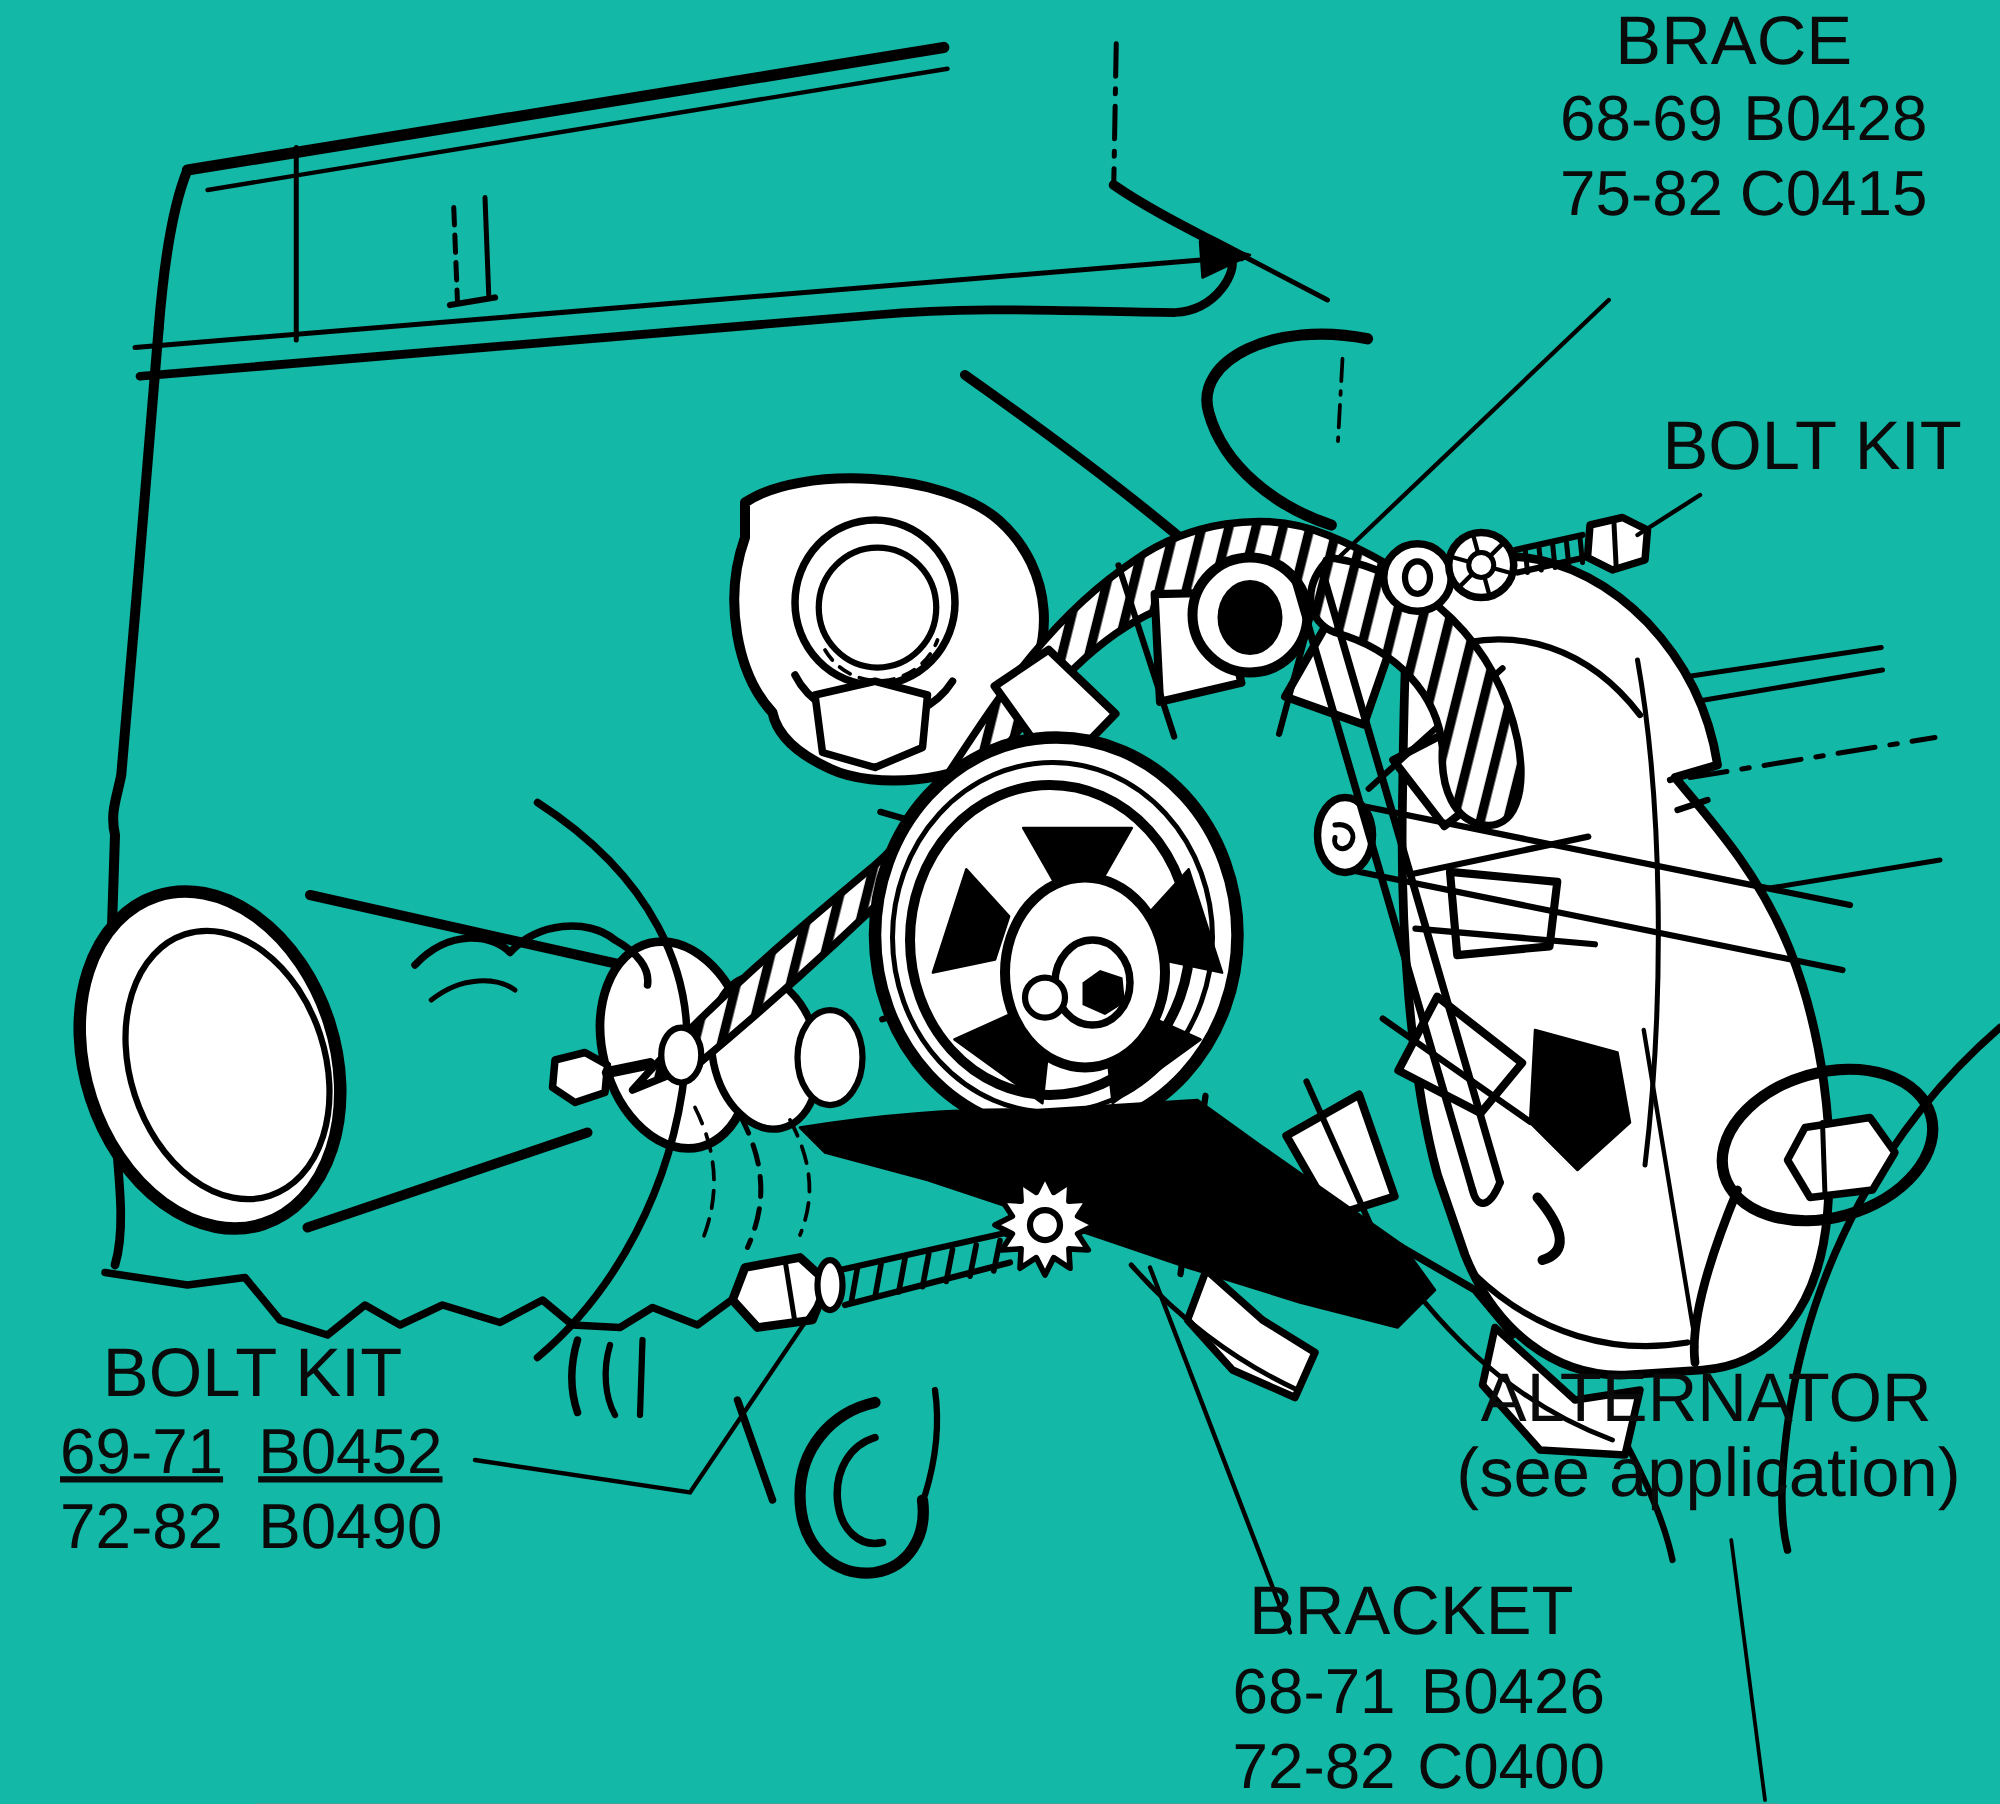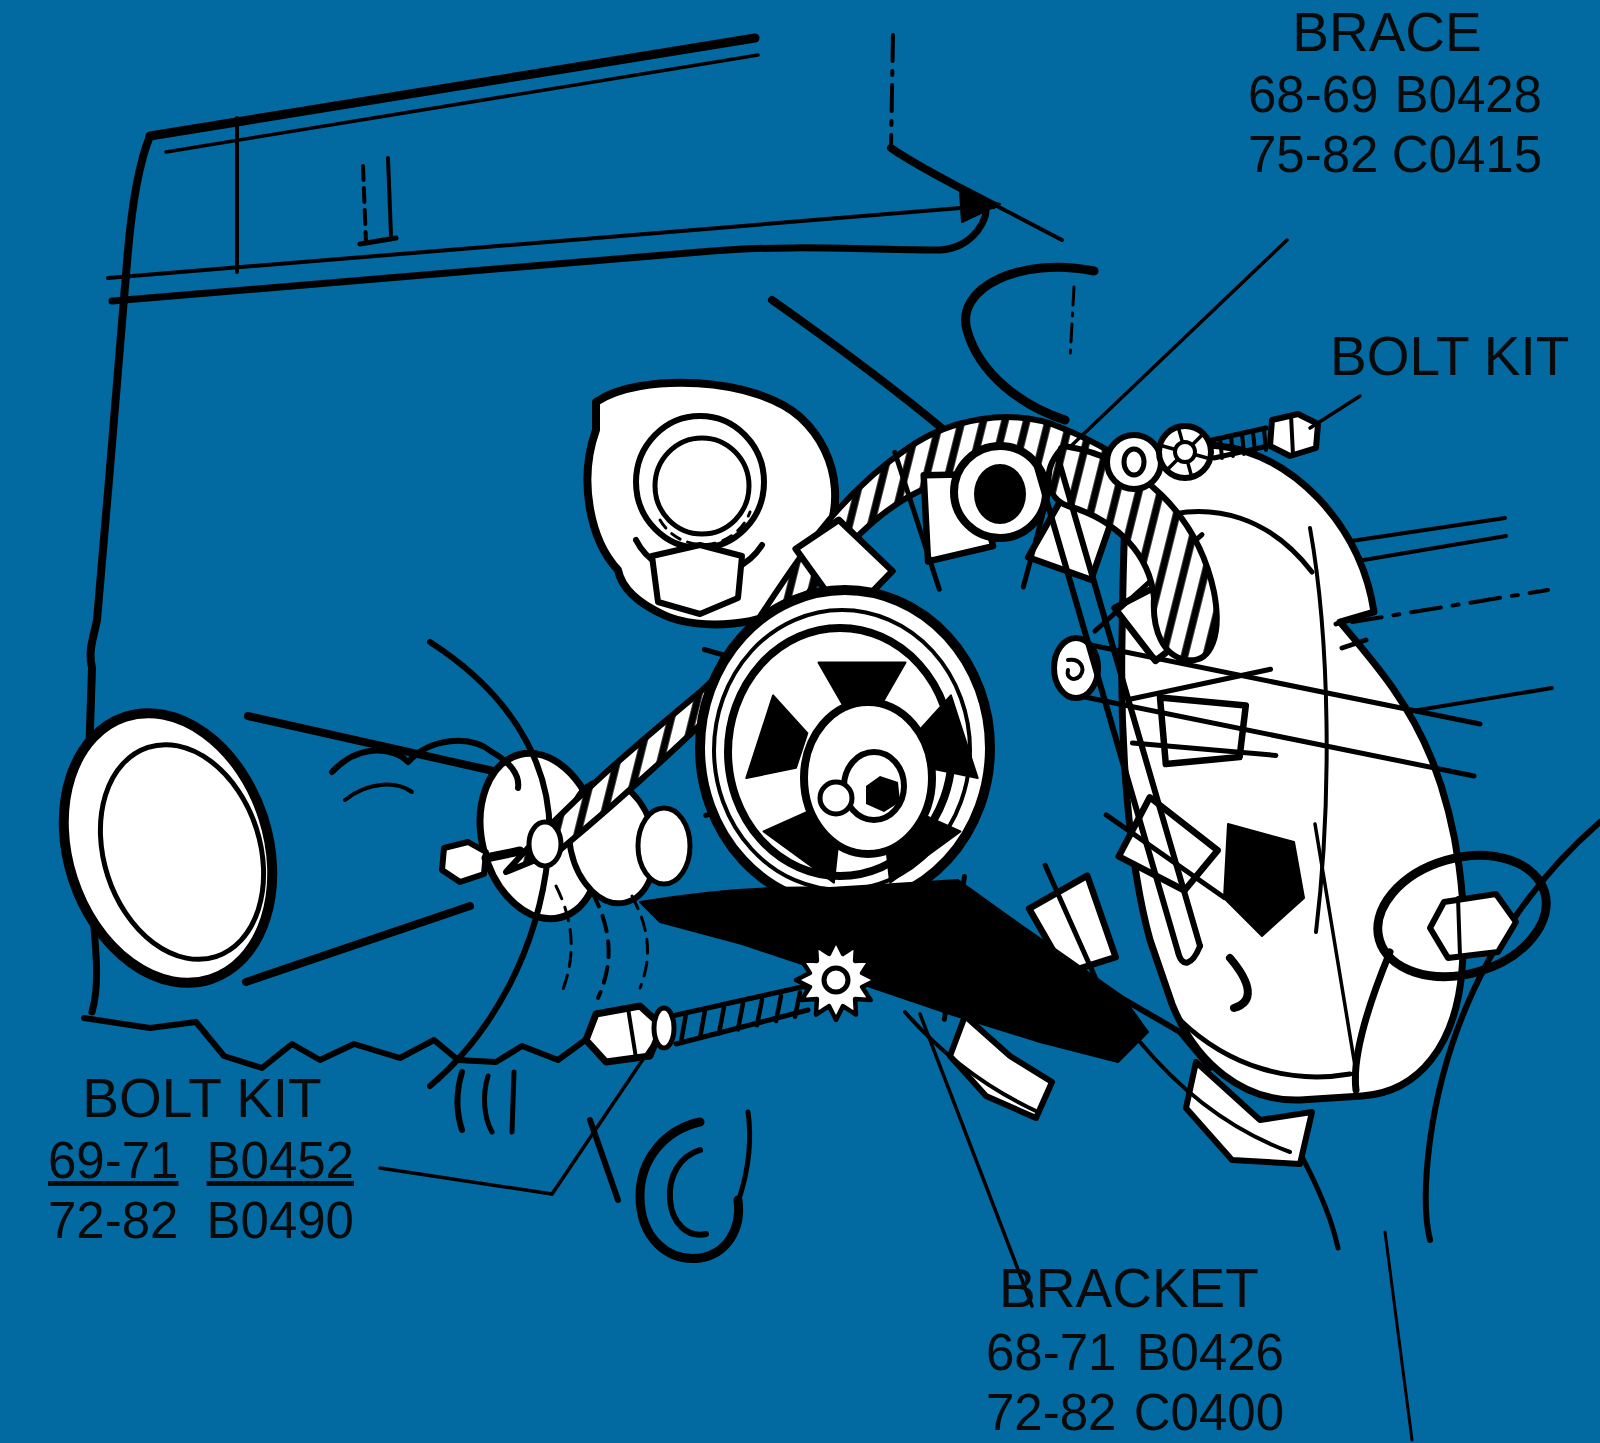--- a/index.html
+++ b/index.html
@@ -1,17 +1,17 @@
 <!DOCTYPE html>
 <html><head>
 <meta charset="utf-8">
 <style>
   html,body{margin:0;padding:0;background:#888;}
   .stage{
-    position:relative;width:1600px;height:1443px;background:#0369a1;
+    position:relative;width:1600px;height:1443px;background:#14b8a6;
     font-family:"Liberation Sans", sans-serif;color:#000;overflow:hidden;
   }
   svg{position:absolute;left:0;top:0;}
   .lbl{position:absolute;color:#0a0a0a;}
   .lbl .name{font-size:55px;line-height:60px;white-space:pre;}
   .lbl .row{display:flex;justify-content:space-between;font-size:51px;line-height:58px;}
   .center{text-align:center;}
   .title{position:absolute;left:120px;top:1282px;width:880px;text-align:center;
          font-weight:bold;font-size:66px;line-height:76px;white-space:pre;color:#070707;}
 </style>
@@ -254,20 +254,24 @@
   <div class="row" style="margin:2px 10px 0 26px;justify-content:space-between;">
     <span>75-82</span>
     <span>C0415</span>
   </div>
 </div>
 
 <div class="lbl center" style="left:1330px;top:326px;width:225px;">
   <div class="name">BOLT KIT</div>
 </div>
 
+<div class="lbl center" style="left:1165px;top:1088px;width:400px;">
+  <div class="name">ALTERNATOR</div>
+  <div class="name">(see application)</div>
+</div>
 
 <div class="lbl" style="left:964px;top:1258px;width:330px;">
   <div class="name center">BRACKET</div>
   <div class="row" style="margin:6px 10px 0 22px;">
     <span>68-71</span>
     <span>B0426</span>
   </div>
   <div class="row" style="margin:2px 10px 0 22px;">
     <span>72-82</span>
     <span>C0400</span>

